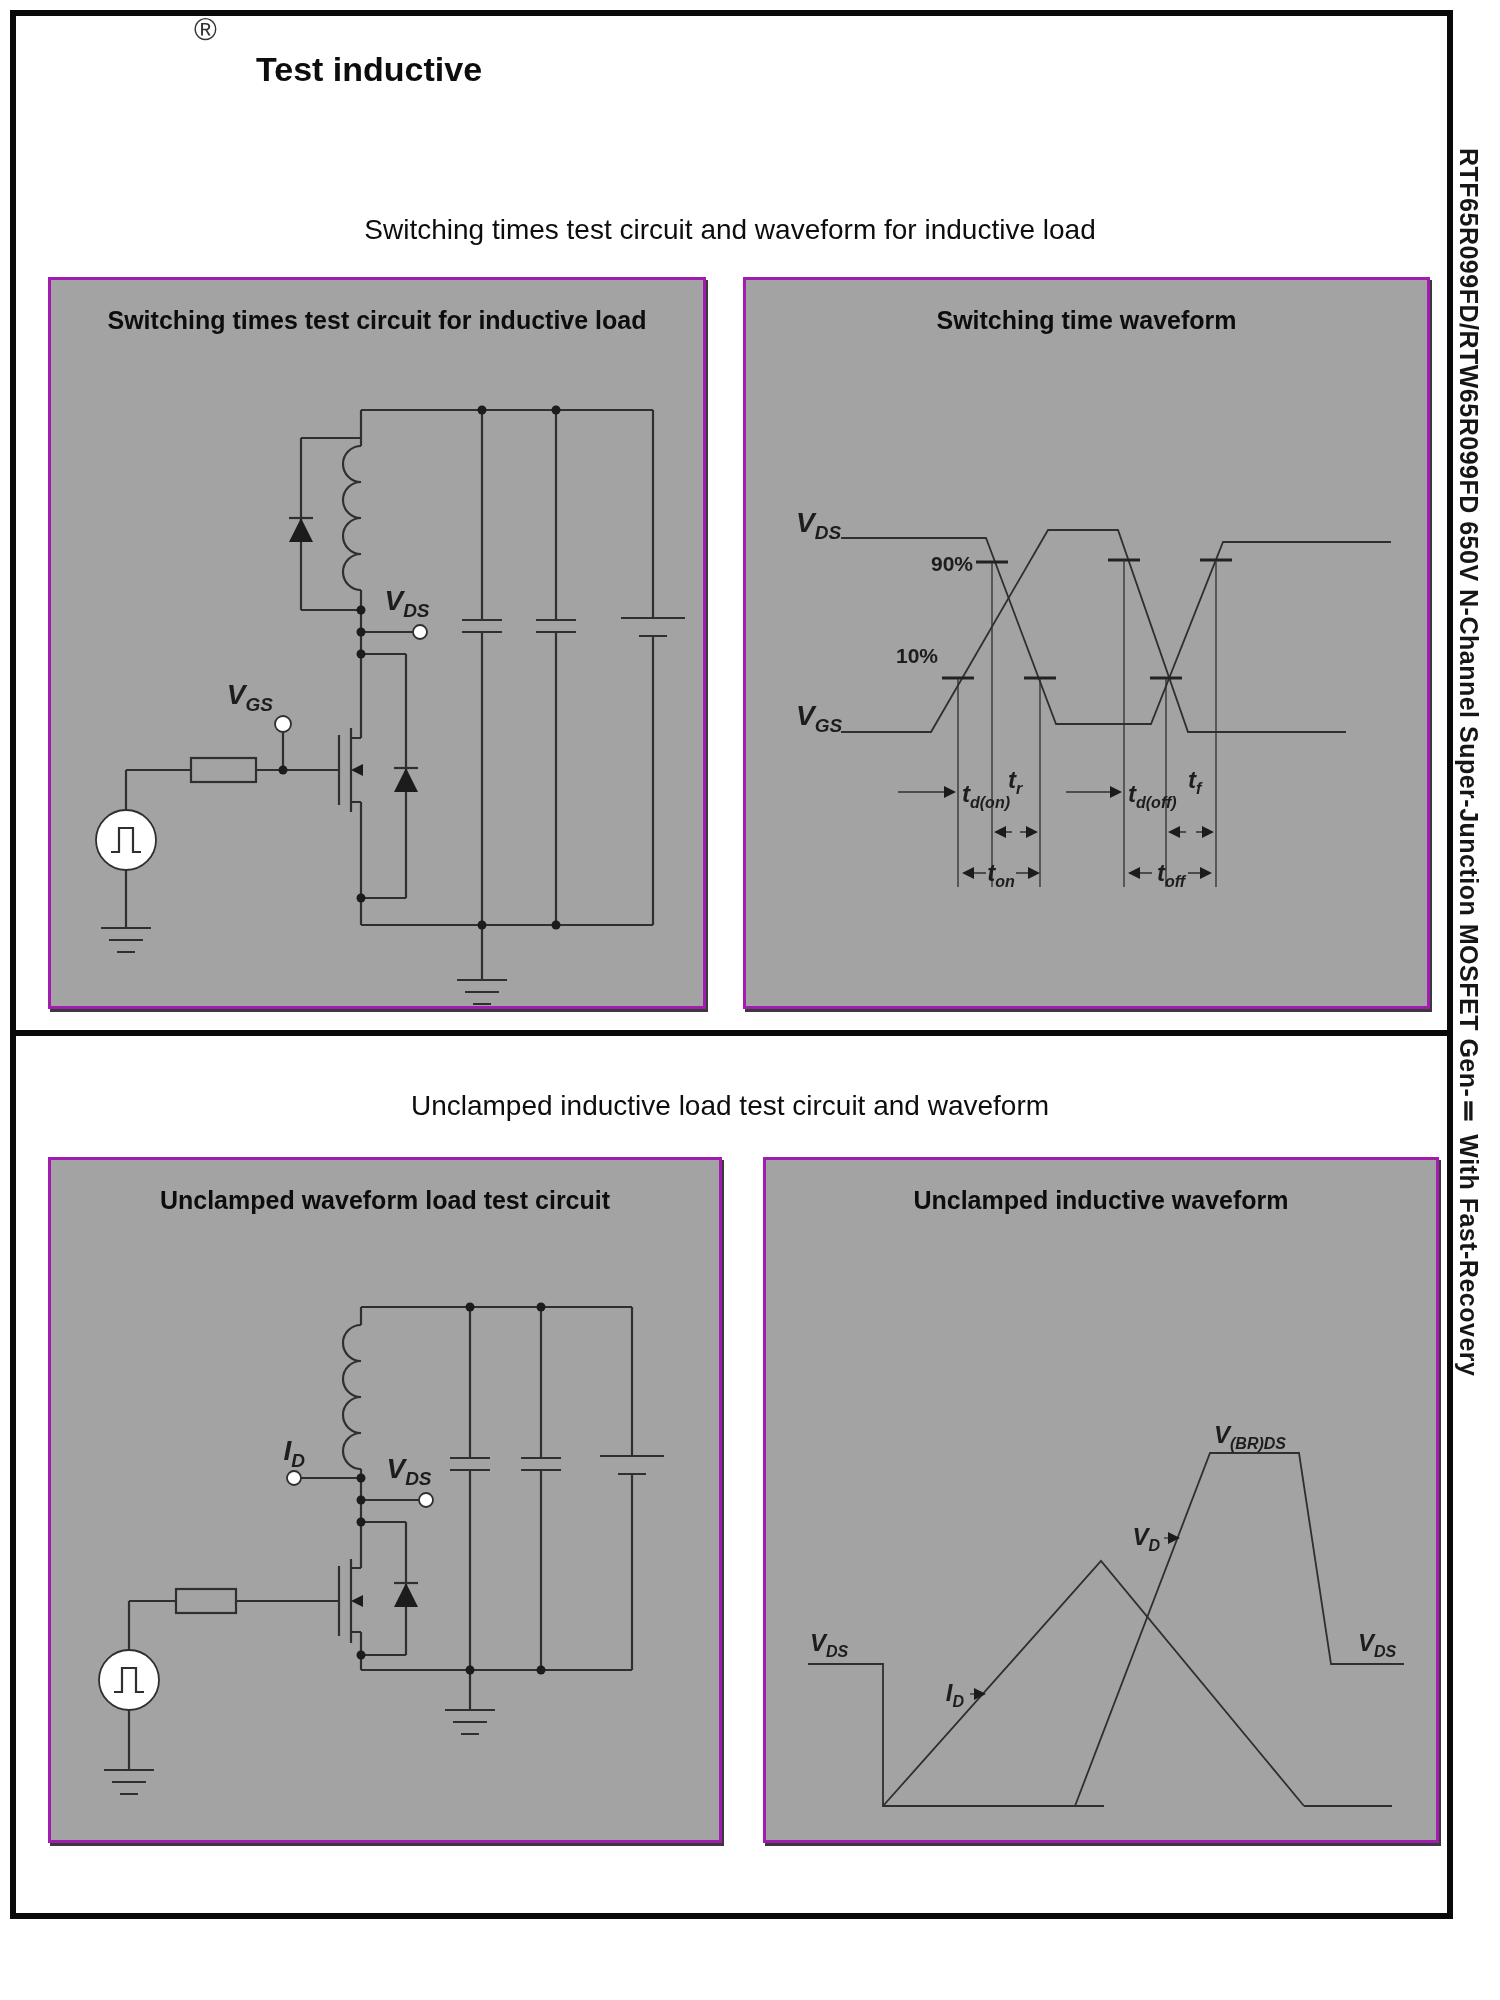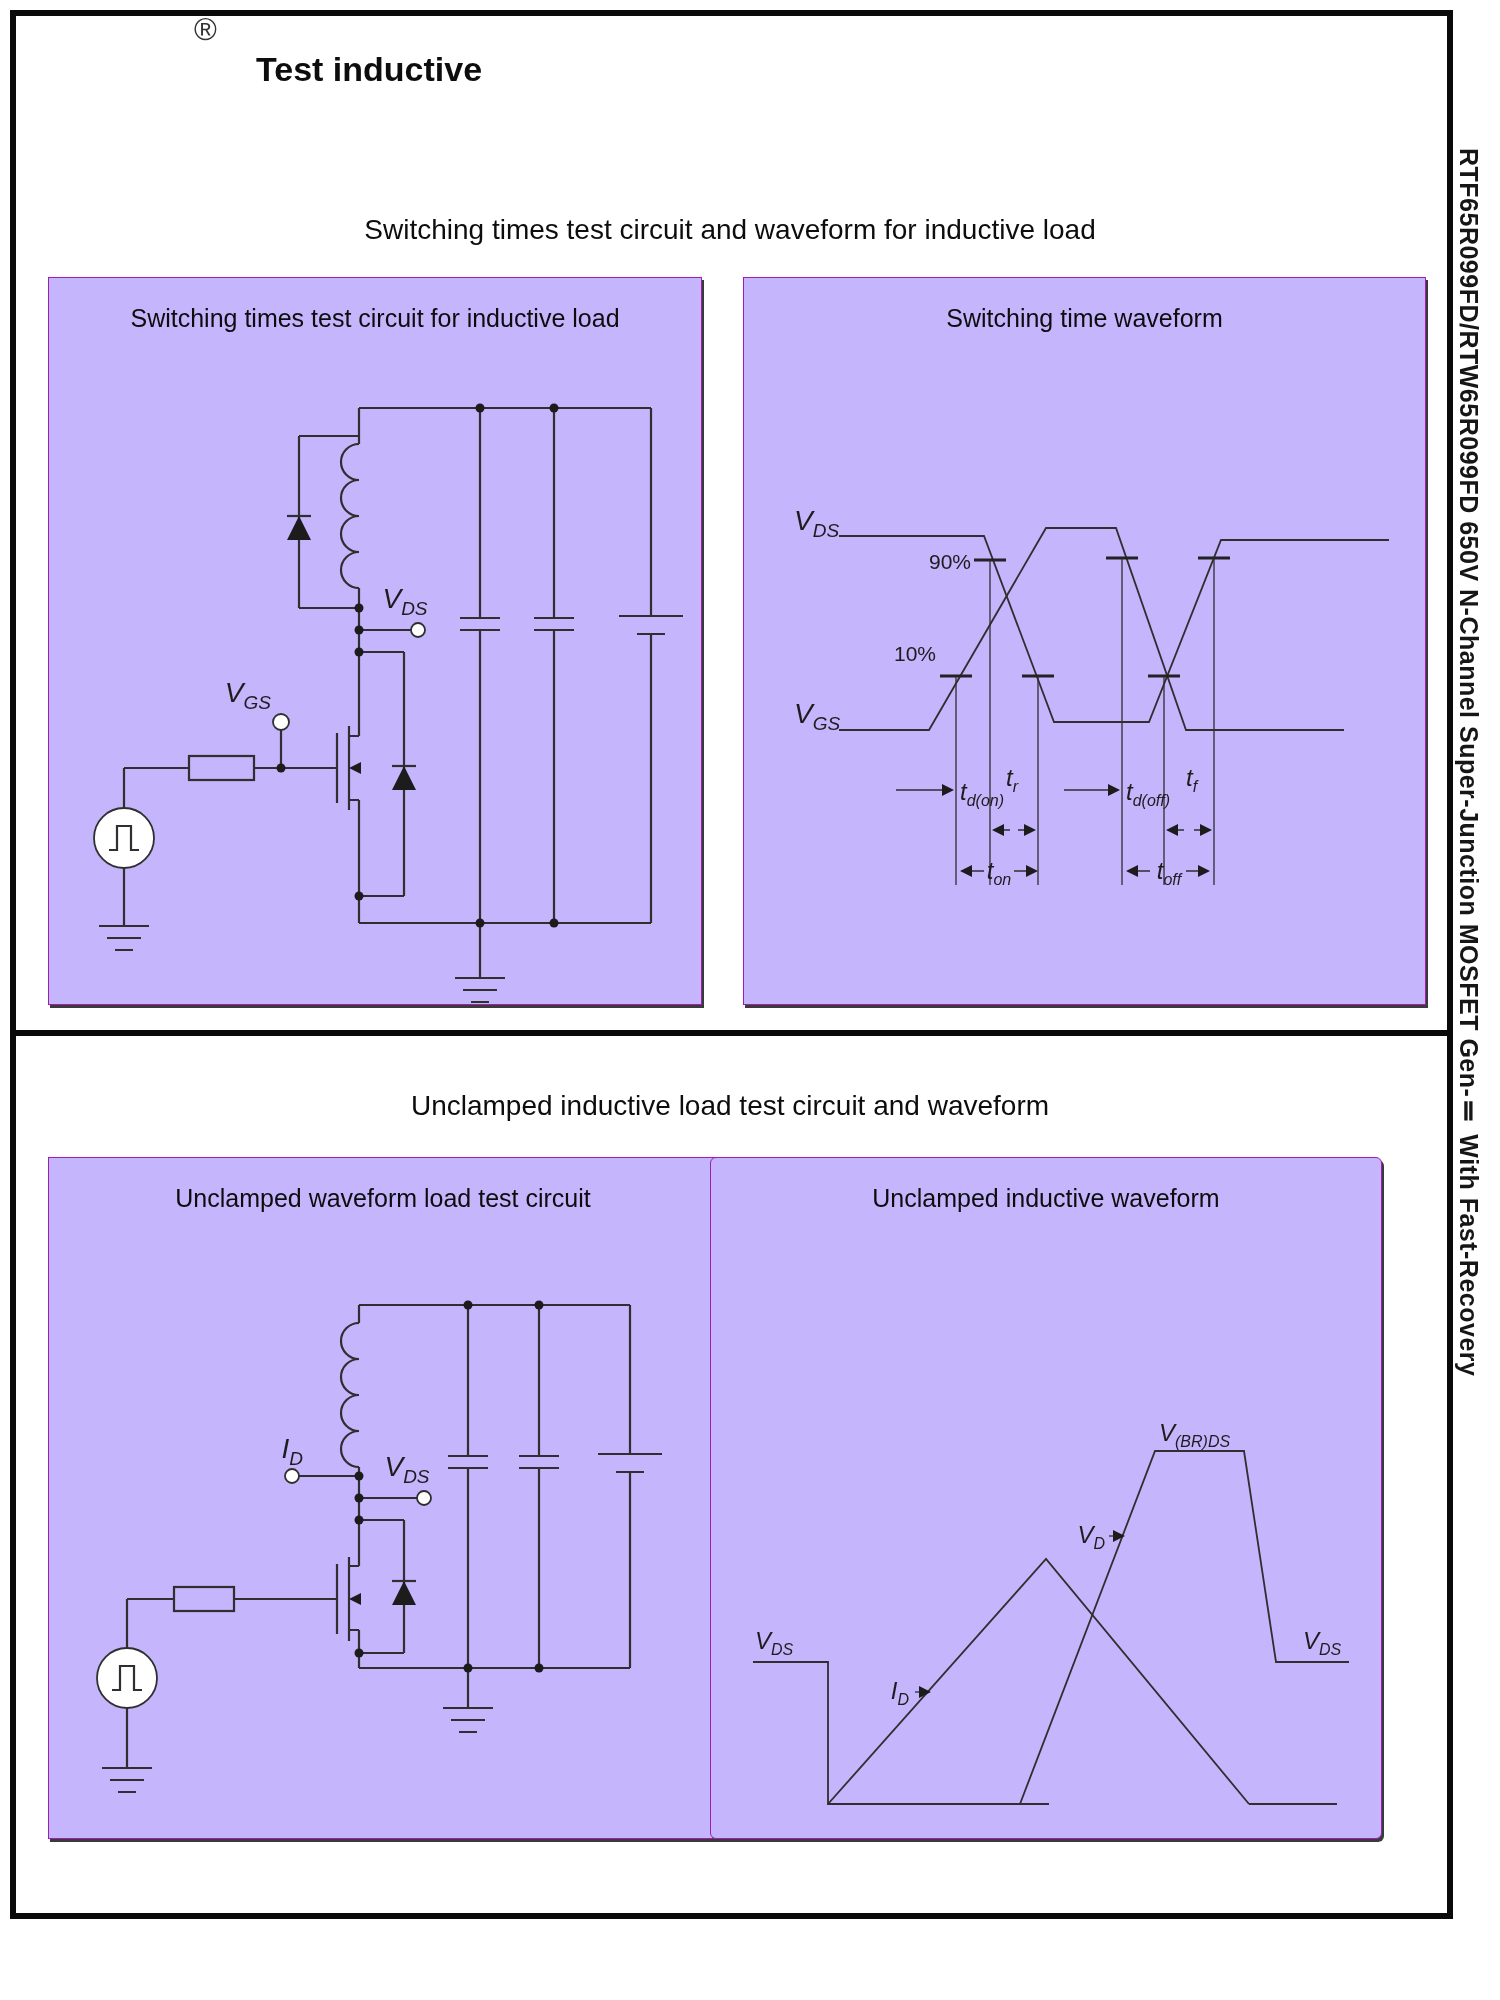--- a/index.html
+++ b/index.html
@@ -8,25 +8,25 @@
   .frame{position:absolute;left:10px;top:10px;width:1431px;height:1897px;border:6px solid #0a0a0a;}
   .divider{position:absolute;left:10px;top:1030px;width:1443px;height:6px;background:#0a0a0a;}
   .sidebar{position:absolute;left:1454px;top:148px;height:1350px;writing-mode:vertical-rl;
            font-weight:bold;font-size:25px;letter-spacing:.5px;white-space:nowrap;color:#161616;}
   .logo{position:absolute;left:46px;top:26px;width:136px;height:136px;}
   .regmark{position:absolute;left:194px;top:12px;font-size:31px;color:#333;}
   .page-title{position:absolute;left:256px;top:50px;font-size:34px;font-weight:bold;color:#0d0d0d;}
   .section-title{position:absolute;left:10px;width:1440px;text-align:center;font-size:28px;color:#0d0d0d;}
   #sec1-title{top:214px;}
   #sec2-title{top:1090px;}
-  .panel{position:absolute;border:1px solid #a21caf;background:#c4b5fd;box-shadow:2px 3px 0 #3a3a3a;}
+  .panel{position:absolute;border:3px solid #a21caf;background:#a3a3a3;box-shadow:2px 3px 0 #3a3a3a;font-weight:bold;}
   #box-c1{left:48px;top:277px;width:652px;height:726px;}
   #box-w1{left:743px;top:277px;width:681px;height:726px;}
   #box-c2{left:48px;top:1157px;width:668px;height:680px;}
-  #box-w2{left:710px;top:1157px;width:670px;height:680px;border-radius:6px;}
+  #box-w2{left:763px;top:1157px;width:670px;height:680px;}
   .panel-title{position:absolute;left:0;top:26px;width:100%;text-align:center;font-size:25px;color:#0d0d0d;}
   .panel svg{position:absolute;left:0;top:0;width:100%;height:100%;}
   .wire{stroke:#2f2f2f;stroke-width:2.2;fill:none;}
   .thin{stroke:#2f2f2f;stroke-width:1.3;fill:none;}
   .wf{stroke:#2f2f2f;stroke-width:1.8;fill:none;}
   .tick{stroke:#222;stroke-width:3;fill:none;}
   .dot{fill:#1c1c1c;}
   .sym{fill:#1c1c1c;}
   .term{fill:#fff;stroke:#2f2f2f;stroke-width:1.8;}
   .lbl{font-family:"Liberation Sans",sans-serif;font-size:28px;font-style:italic;fill:#1d1d1d;}

